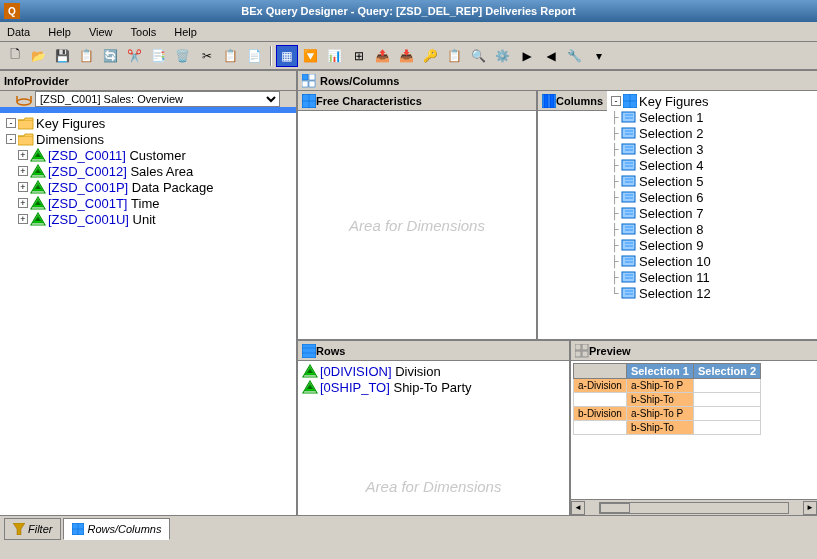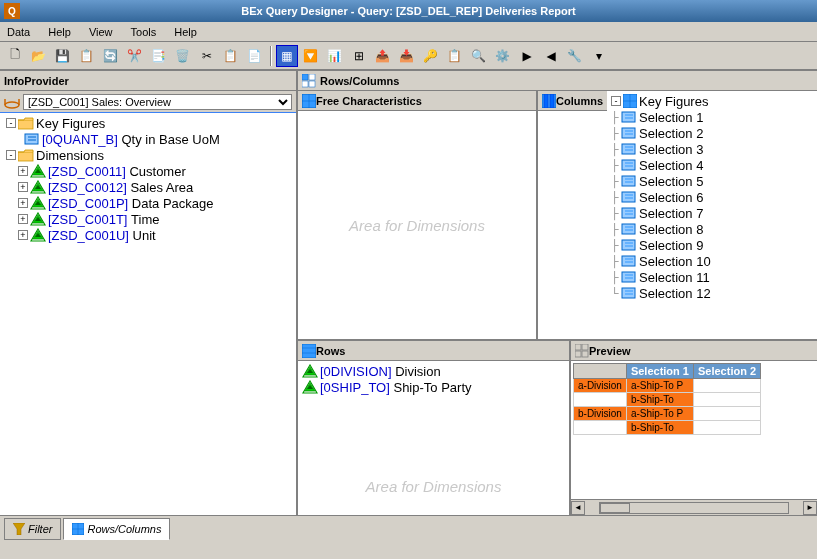--- a/index.html
+++ b/index.html
@@ -87,22 +87,22 @@
       font-weight: bold;
       height: 20px;
       display: flex;
       align-items: center;
     }
 
     
     .infoprovider-select {
       display: flex;
       align-items: center;
-      border-bottom: 1px solid #3b82f6;
-      padding: 2px 4px;
+      border-bottom: 6px solid #3b82f6;
+      padding: 2px 16px;
       background: #d4d0c8;
       height: 22px;
     }
     .infoprovider-select select {
       flex: 1;
       font-size: 11px;
       border: 1px solid #808080;
       background: white;
     }
 
@@ -244,21 +244,21 @@
       border: 1px solid #808080;
       padding: 1px 4px;
       white-space: nowrap;
     }
     .preview-table td {
       border: 1px solid #d0d0d0;
       padding: 1px 4px;
       white-space: nowrap;
     }
     .preview-table td.label-cell {
-      background: #f97316;
+      background: #fdba74;
       font-size: 10px;
     }
 
     
     .bottom-tabs {
       display: flex;
       align-items: center;
       background: #d4d0c8;
       border-top: 1px solid #808080;
       height: 26px;
@@ -377,30 +377,20 @@
         <div class="tree-item">
           <span class="indent" style="width:2px;"></span>
           <span class="expand-icon">-</span>
           <svg width="16" height="14" style="margin-right:2px;flex-shrink:0;vertical-align:middle;">
             <rect x="0" y="4" width="15" height="9" fill="#ffcc66" stroke="#cc9900" stroke-width="0.8"></rect>
             <path d="M0 4 L6 4 L7 2 L15 2 L15 4" fill="#ffcc66" stroke="#cc9900" stroke-width="0.8"></path>
           </svg>
           <span class="item-text black">Key Figures</span>
         </div>
 
-        <div class="tree-item">
-          <span class="indent" style="width:20px;"></span>
-          <svg width="16" height="14" style="margin-right:2px;flex-shrink:0;vertical-align:middle;">
-            <rect x="1" y="2" width="13" height="10" fill="#99ccff" stroke="#0066cc" stroke-width="1"></rect>
-            <line x1="4" y1="5" x2="12" y2="5" stroke="#0066cc" stroke-width="1"></line>
-            <line x1="4" y1="8" x2="12" y2="8" stroke="#0066cc" stroke-width="1"></line>
-          </svg>
-          <span class="item-text blue">[0QUANT_B]</span>
-          <span class="item-text black">&nbsp;Qty in Base UoM</span>
-        </div>
 
         <div class="tree-item">
           <span class="indent" style="width:2px;"></span>
           <span class="expand-icon">-</span>
           <svg width="16" height="14" style="margin-right:2px;flex-shrink:0;vertical-align:middle;">
             <rect x="0" y="4" width="15" height="9" fill="#ffcc66" stroke="#cc9900" stroke-width="0.8"></rect>
             <path d="M0 4 L6 4 L7 2 L15 2 L15 4" fill="#ffcc66" stroke="#cc9900" stroke-width="0.8"></path>
           </svg>
           <span class="item-text black">Dimensions</span>
         </div>

